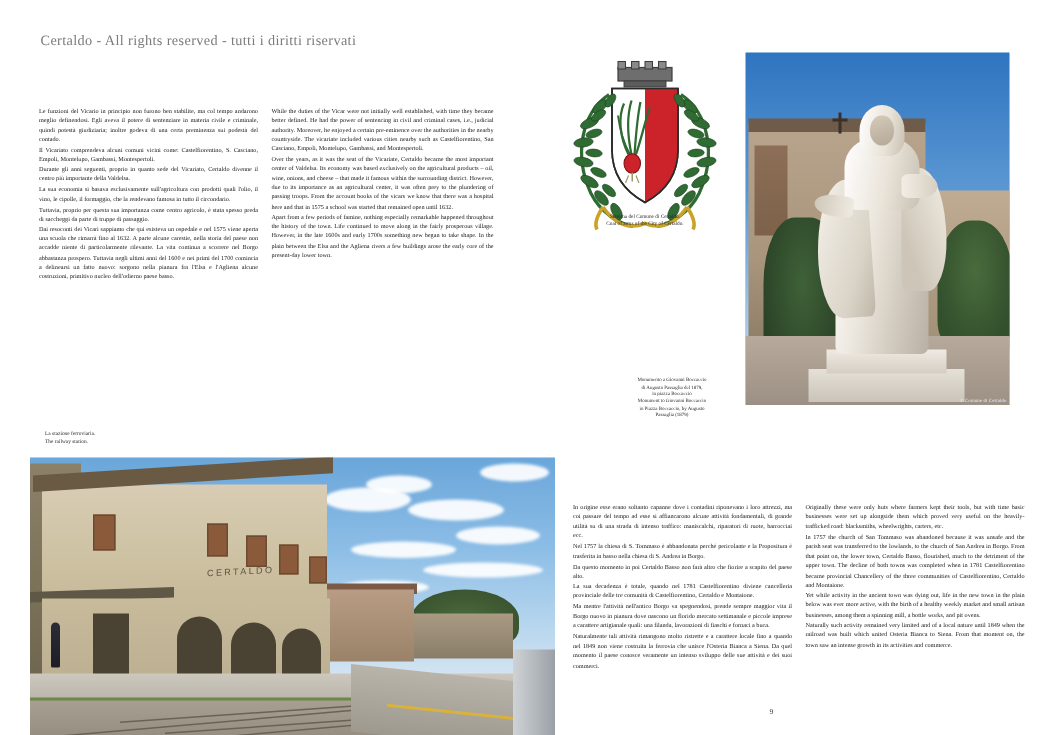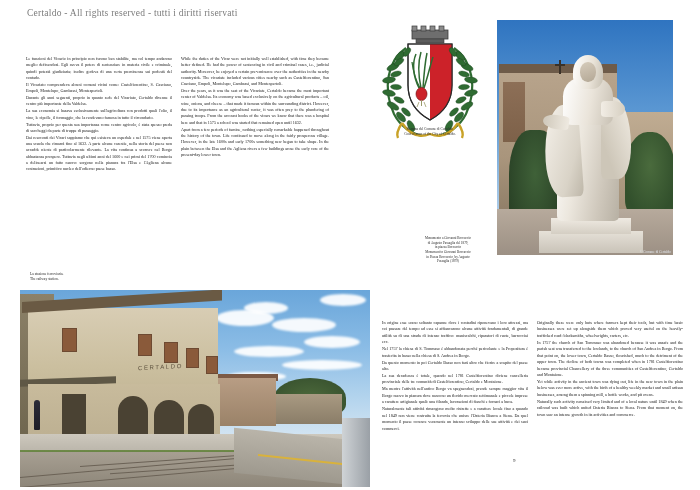--- a/index.html
+++ b/index.html
@@ -11,20 +11,21 @@
     height: 490px;
     background: #ffffff;
     font-family: "Liberation Serif", serif;
     color: #1a1a1a;
     overflow: hidden;
     position: relative;
   }
   .page {
     position: absolute;
     inset: 0;
+    margin-top: 15px;
   }
 
   
   .running-header {
     position: absolute;
     left: 27px;
     top: 8px;
     font-family: "Liberation Serif", serif;
     font-size: 9.5px;
     letter-spacing: 0.25px;

